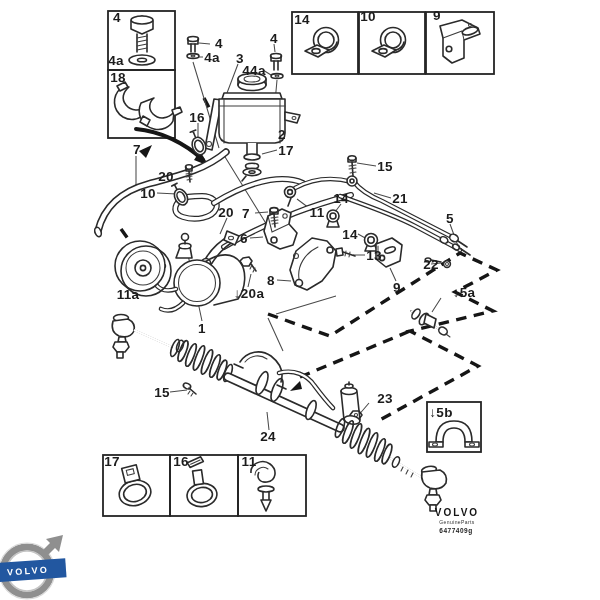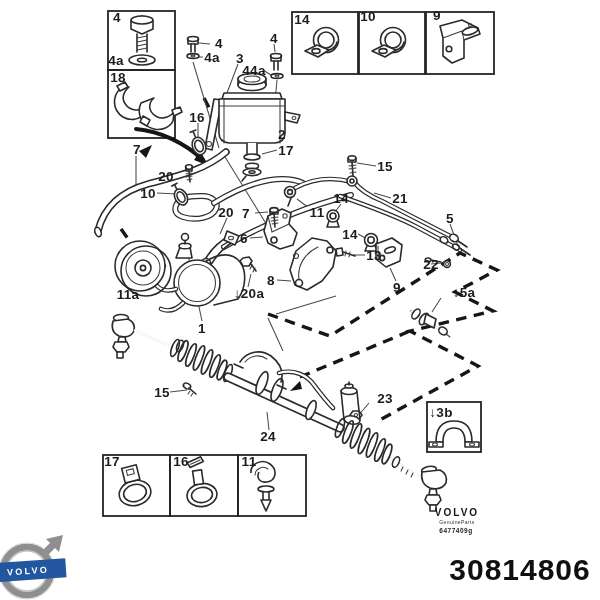--- a/index.html
+++ b/index.html
@@ -413,24 +413,23 @@
   <span class="cl" style="left:450px;top:218px;">5</span>
   <span class="cl" style="left:423px;top:264px;margin-left:8px;">22</span>
   <span class="cl" style="left:397px;top:287px;">9</span>
   <span class="cl" style="left:464px;top:292px;">↓5a</span>
   <span class="cl" style="left:128px;top:294px;">11a</span>
   <span class="cl" style="left:202px;top:328px;">1</span>
   <span class="cl" style="left:249px;top:293px;">↓20a</span>
   <span class="cl" style="left:162px;top:392px;">15</span>
   <span class="cl" style="left:385px;top:398px;">23</span>
   <span class="cl" style="left:268px;top:436px;">24</span>
-  <span class="cl" style="left:441px;top:412px;">↓3b</span>
+  <span class="cl" style="left:441px;top:412px;">↓5b</span>
   <span class="cl" style="left:112px;top:461px;">17</span>
   <span class="cl" style="left:181px;top:461px;">16</span>
   <span class="cl" style="left:249px;top:461px;">11</span>
 
   <span class="stamp-brand" style="left:457px;top:512px;">VOLVO</span>
   <span class="stamp-sub" style="left:457px;top:522px;">GenuineParts</span>
   <span class="stamp-code" style="left:456px;top:530px;">6477409g</span>
-  <span class="pn" style="left:520px;top:570px;">30814806</span>
   <span class="logo-text" style="left:28px;top:571px;">VOLVO</span>
 
 </div>
 
 </body></html>

